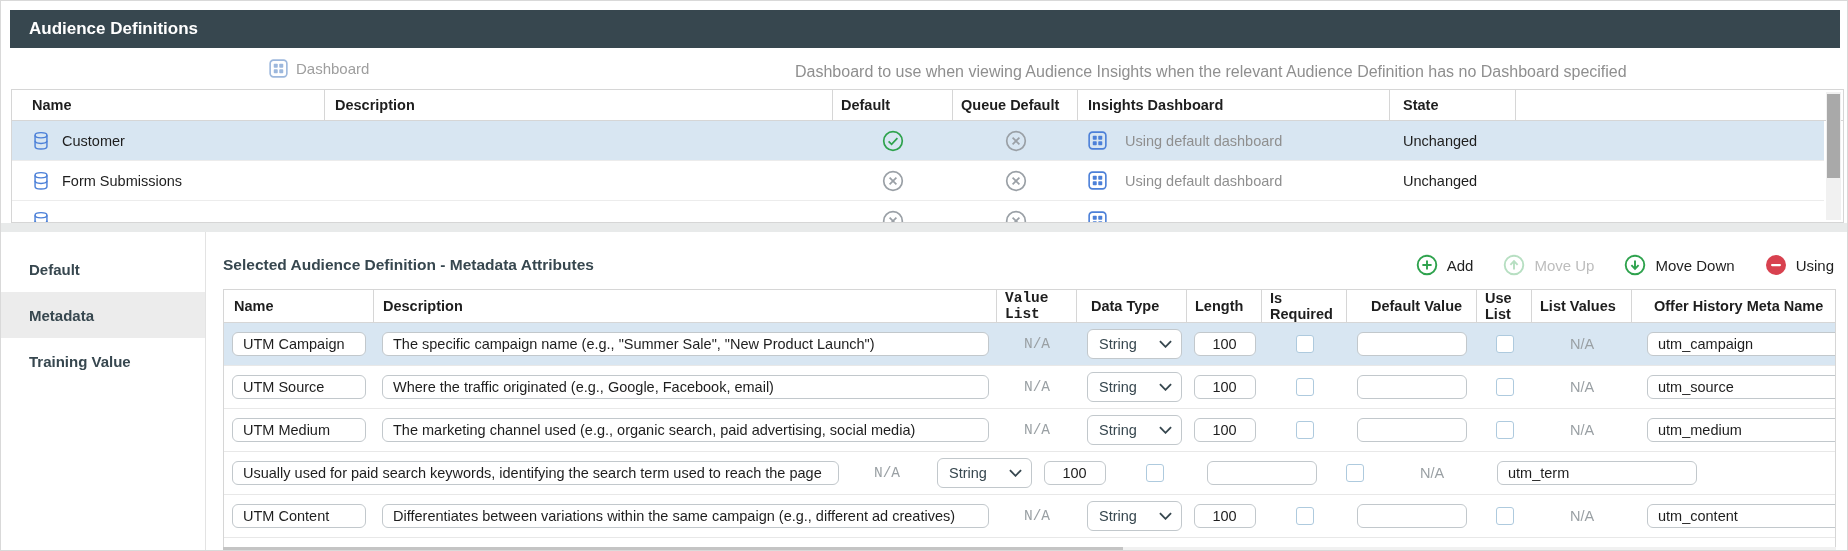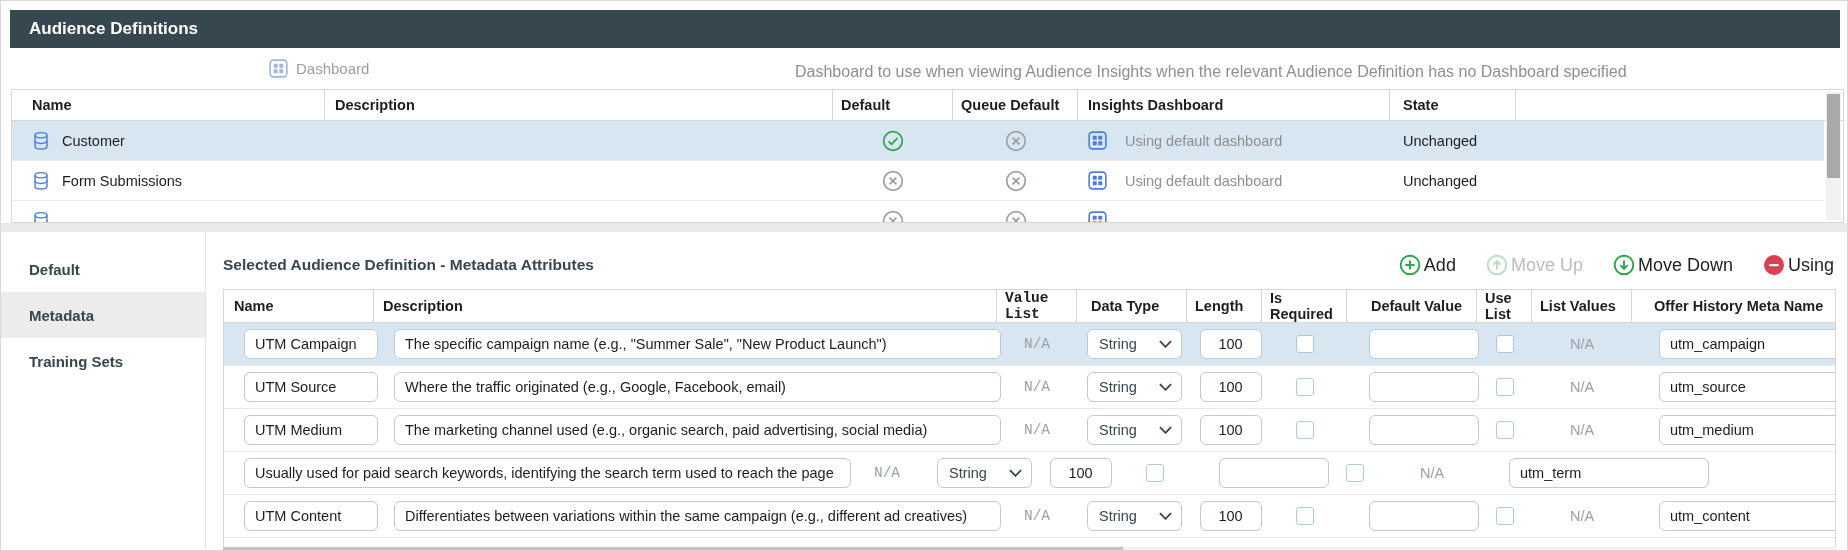--- a/index.html
+++ b/index.html
@@ -50,21 +50,21 @@
   .aud-thumb { position: absolute; left: 1px; top: 2px; width: 13px; height: 84px; background: #a9a9a9; }
   
   .band { position: absolute; left: 0; top: 222px; width: 100%; height: 9px; background: #e8eaea; }
   
   .sidebar { position: absolute; left: 0; top: 231px; width: 205px; height: 320px; background: #fff; border-right: 1px solid #e3e3e3; padding-top: 14px; }
   .tab { height: 46px; display: flex; align-items: center; padding-left: 28px; font-size: 15px; font-weight: 600; color: #37474f; cursor: pointer; }
   .tab.selected { background: #ececec; }
   
   .sect-title { position: absolute; left: 222px; top: 248px; height: 32px; display: flex; align-items: center; font-size: 15.5px; font-weight: bold; color: #37474f; }
   .toolbar { position: absolute; right: 13px; top: 248px; height: 32px; display: flex; align-items: center; gap: 30px; }
-  .tool { display: flex; align-items: center; gap: 3px; font-size: 18px; color: #1f1f1f; cursor: pointer; }
+  .tool { display: flex; align-items: center; gap: 9px; font-size: 15px; color: #1f1f1f; cursor: pointer; }
   .tool.disabled { color: #bdbdbd; cursor: default; }
   
   .md-table {
     position: absolute; left: 222px; top: 288px; width: 1613px; height: 263px;
     border: 1px solid #d6d6d6; border-bottom: none; background: #fff; overflow: hidden;
   }
   .md-head { display: flex; height: 33px; border-bottom: 1px solid #d6d6d6; }
   .md-head .hc { font-size: 14.5px; font-weight: bold; color: #1e1e1e; display: flex; align-items: center; border-right: 1px solid #d6d6d6; }
   .md-head .hc:last-child { border-right: none; }
   .md-row { display: flex; height: 43px; align-items: center; border-bottom: 1px solid #e8e8e8; }
@@ -76,23 +76,23 @@
   .c5 { flex: none; width: 75px; display:flex; justify-content:center; }
   .c6 { flex: none; width: 85px; display:flex; justify-content:center; }
   .c7 { flex: none; width: 130px; padding-left: 10px; }
   .c8 { flex: none; width: 55px; display:flex; justify-content:center; }
   .c9 { flex: none; width: 100px; display:flex; justify-content:center; }
   .c10 { flex: 1; padding-left: 15px; min-width: 210px; }
   .md-head .c1 { padding-left: 10px; } .md-head .c2 { padding-left: 9px; }
   .md-head .c3, .md-head .c5, .md-head .c6, .md-head .c8, .md-head .c9 { justify-content: flex-start; padding-left: 8px; }
   .md-head .c4 { padding-left: 14px; } .md-head .c7 { padding-left: 24px; } .md-head .c10 { padding-left: 22px; }
   .txt-input {
-    height: 30px; border: 1px solid #c2c8cc; border-radius: 6px; background: #fff;
+    height: 24px; border: 1px solid #c2c8cc; border-radius: 6px; background: #fff;
     font-family: "Liberation Sans", sans-serif; font-size: 14.5px; color: #1e1e1e;
-    padding: 0 10px; outline: none; margin-left: 12px;
+    padding: 0 10px; outline: none;
   }
   .in-name { width: 134px; }
   .in-desc { width: 607px; }
   .in-len { width: 62px; text-align: center; padding: 0 4px; }
   .in-defval { width: 110px; }
   .in-offer { width: 200px; }
   .na { font-size: 14.5px; color: #9aa0a4; }
   .ddl {
     width: 95px; height: 30px; border: 1px solid #c2c8cc; border-radius: 6px; background: #fff;
     display: flex; align-items: center; justify-content: space-between; padding: 0 9px 0 11px;
@@ -277,21 +277,21 @@
   <div class="band"></div>
 
   <div class="sidebar">
     <div class="tab">
       <span>Default</span>
     </div>
     <div class="tab selected">
       <span>Metadata</span>
     </div>
     <div class="tab">
-      <span>Training Sets</span>
+      <span>Training Value</span>
     </div>
   </div>
 
   <div class="sect-title">Selected Audience Definition - Metadata Attributes</div>
   <div class="toolbar">
     <div class="tool">
       <span class="icon">
         <svg width="22" height="22" viewBox="0 0 22 22" fill="none" stroke="#2ea24d" stroke-width="1.9">
             <circle cx="11" cy="11" r="9.3"></circle>
             <path d="M11 6.4 V15.6 M6.4 11 H15.6"></path>

